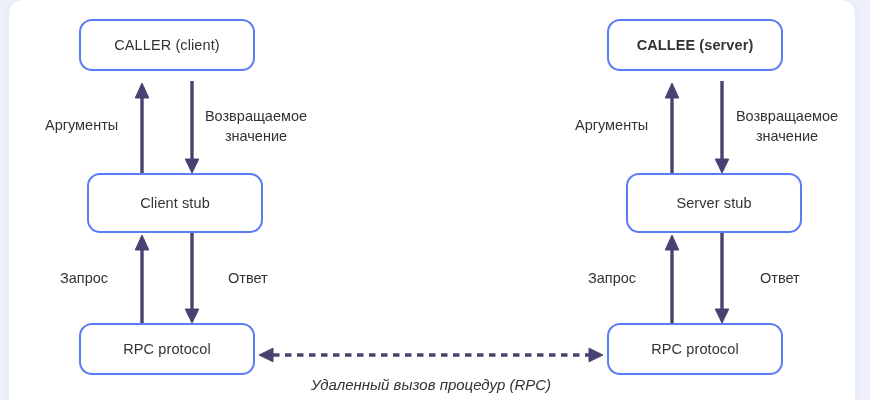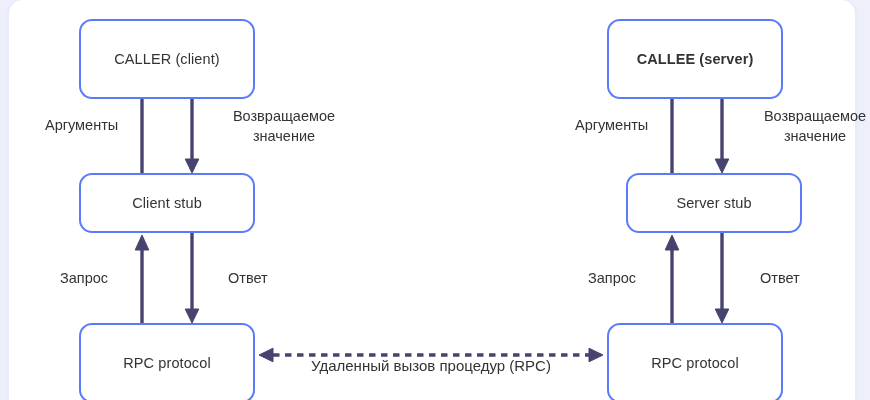--- a/index.html
+++ b/index.html
@@ -30,35 +30,34 @@
     border: 2.5px solid #5b7cf8;
     border-radius: 13px;
     display: flex;
     align-items: center;
     justify-content: center;
     font-size: 14.5px;
     color: #333333;
     letter-spacing: 0.1px;
     z-index: 2;
   }
-  .h62 { height: 80px; }
+  .h62 { height: 52px; }
   .h60 { height: 60px; }
   .lbl {
     position: absolute;
     font-size: 14.5px;
     color: #333333;
     white-space: nowrap;
     z-index: 3;
   }
   .lbl.wrap {
     white-space: normal;
     text-align: center;
     line-height: 20px;
     width: 112px;
-    margin-left: 28px;
   }
   .lbl.center-x { transform: translateX(-50%); }
 </style>
 </head>
 <body>
 
 <div class="card"></div>
 
 <div class="layer">
 
@@ -109,21 +108,21 @@
         <line x1="273" y1="355" x2="589" y2="355" stroke-dasharray="6.5,5.5"></line>
         <polygon points="259,355 273,348.2 273,361.8" stroke-width="1"></polygon>
         <polygon points="603,355 589,348.2 589,361.8" stroke-width="1"></polygon>
       </g>
     </g>
   </svg>
 
   <div class="node h62" style="left:79px; top:19px;">
     <span>CALLER (client)</span>
   </div>
-  <div class="node h60" style="left:79px; top:173px;">
+  <div class="node h60" style="left:87px; top:173px;">
     <span>Client stub</span>
   </div>
   <div class="node h62" style="left:79px; top:323px;">
     <span>RPC protocol</span>
   </div>
 
   <div class="node h62" style="left:607px; top:19px;font-weight:bold;">
     <span>CALLEE (server)</span>
   </div>
   <div class="node h60" style="left:626px; top:173px;">
@@ -136,15 +135,15 @@
   <div class="lbl" style="left:45px; top:117px;">Аргументы</div>
   <div class="lbl wrap" style="left:200px; top:106px;">Возвращаемое значение</div>
   <div class="lbl" style="left:60px; top:270px;">Запрос</div>
   <div class="lbl" style="left:228px; top:270px;">Ответ</div>
 
   <div class="lbl" style="left:575px; top:117px;">Аргументы</div>
   <div class="lbl wrap" style="left:731px; top:106px;">Возвращаемое значение</div>
   <div class="lbl" style="left:588px; top:270px;">Запрос</div>
   <div class="lbl" style="left:760px; top:270px;">Ответ</div>
 
-  <div class="lbl center-x" style="left:431px; top:357px; font-size:15px;">Удаленный вызов процедур (RPC)</div>
+  <div class="lbl center-x" style="left:431px; top:376px; font-size:15px;font-style:italic;">Удаленный вызов процедур (RPC)</div>
 
 </div>
 
 </body></html>

